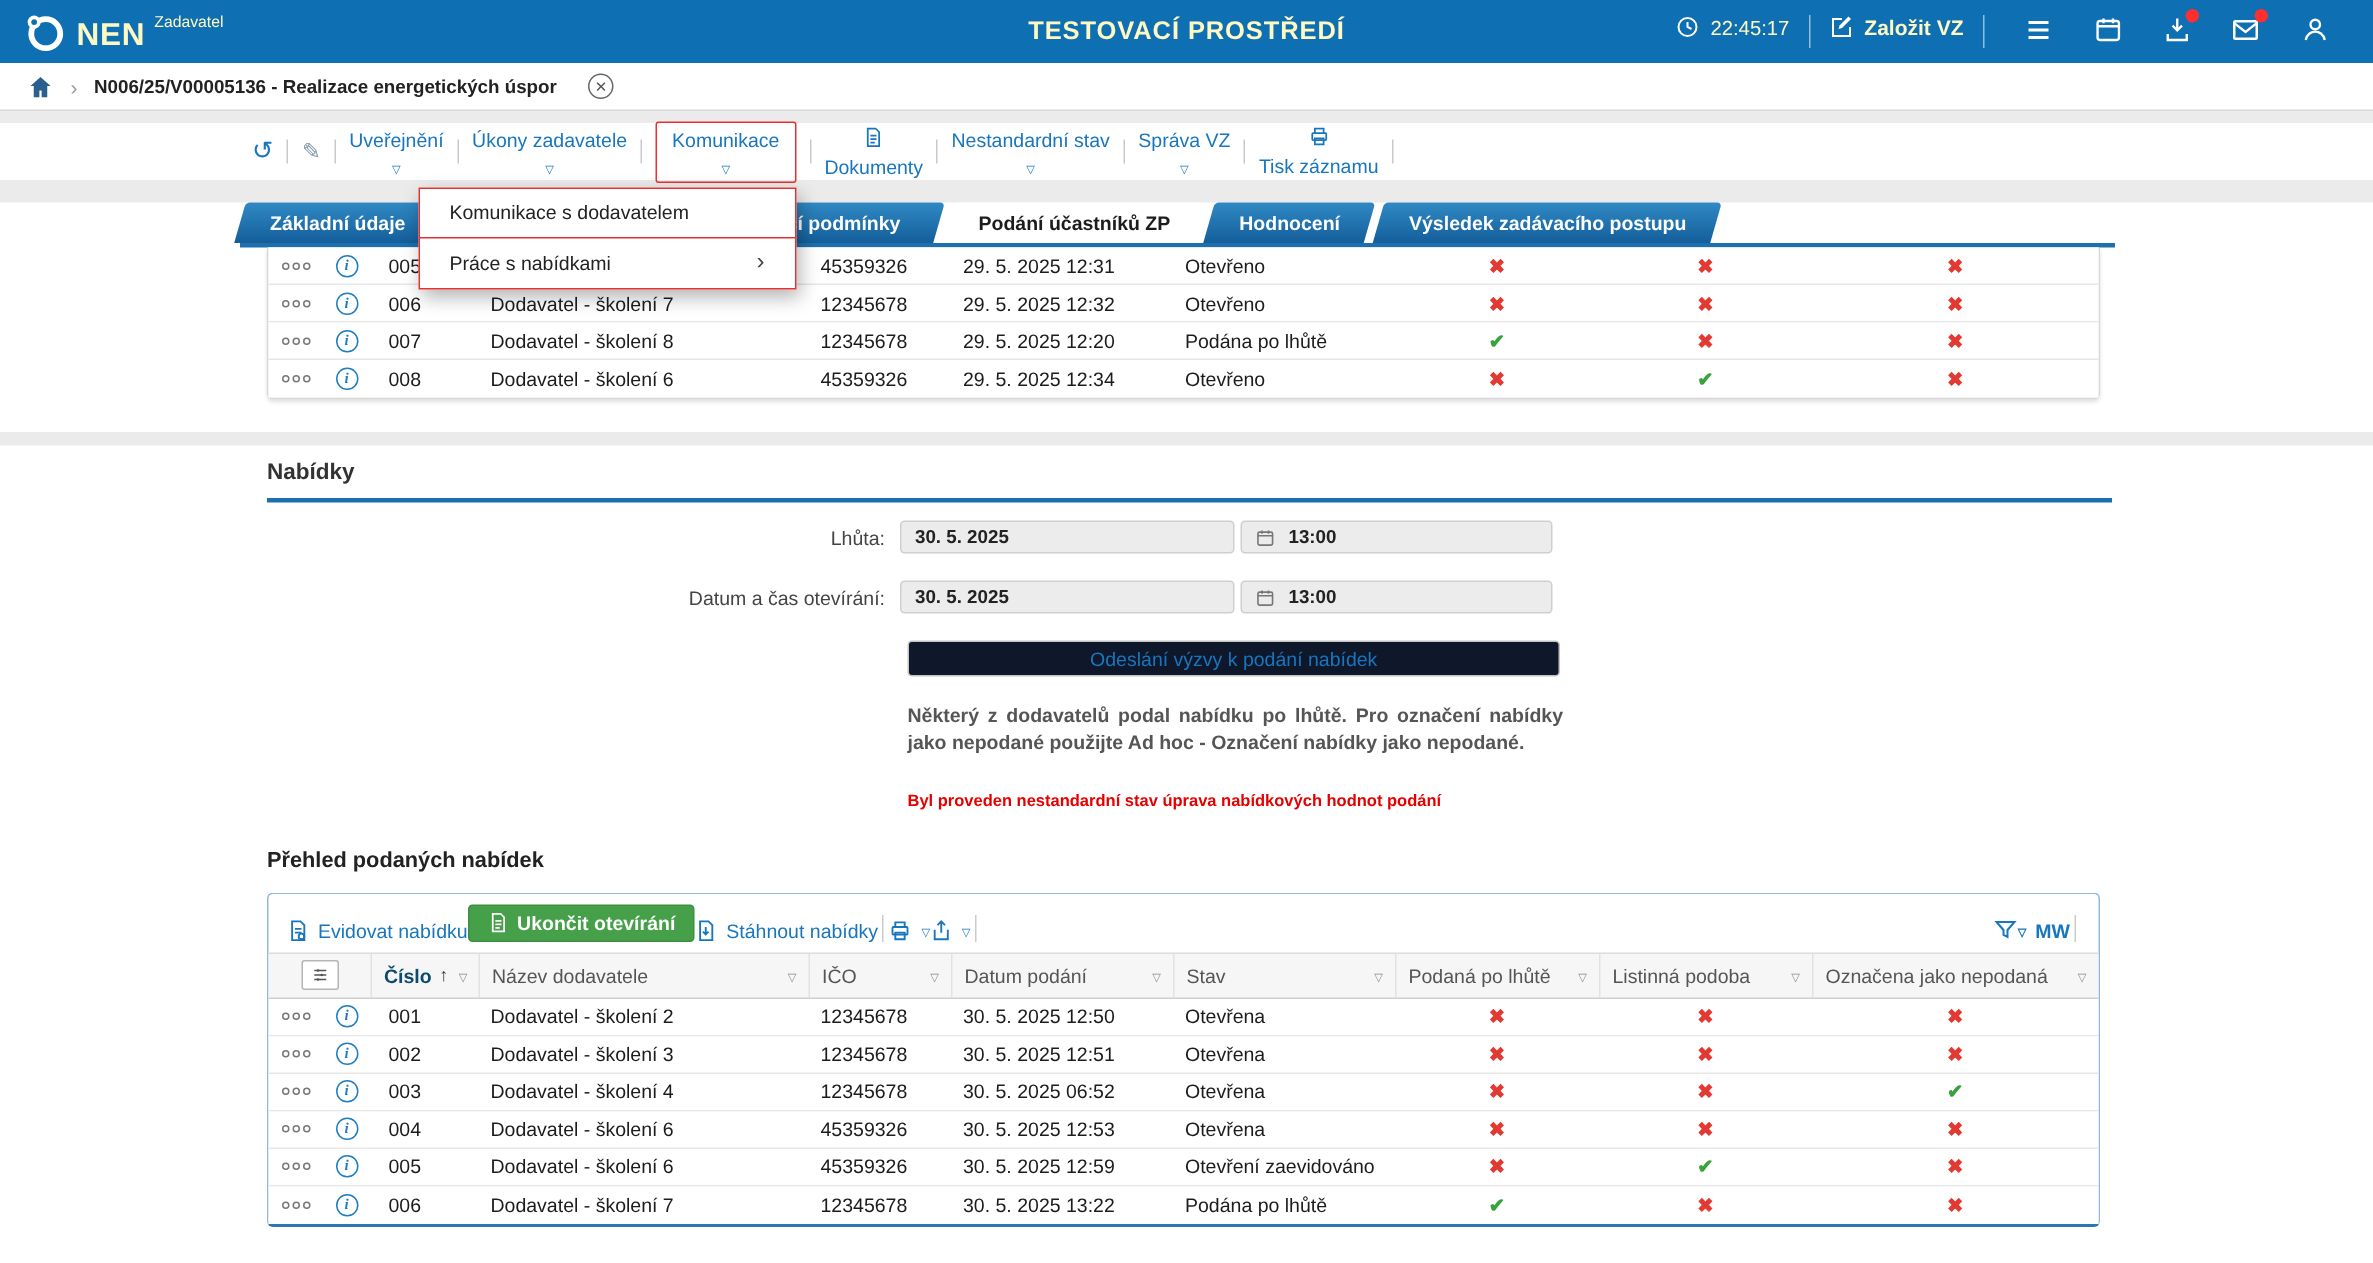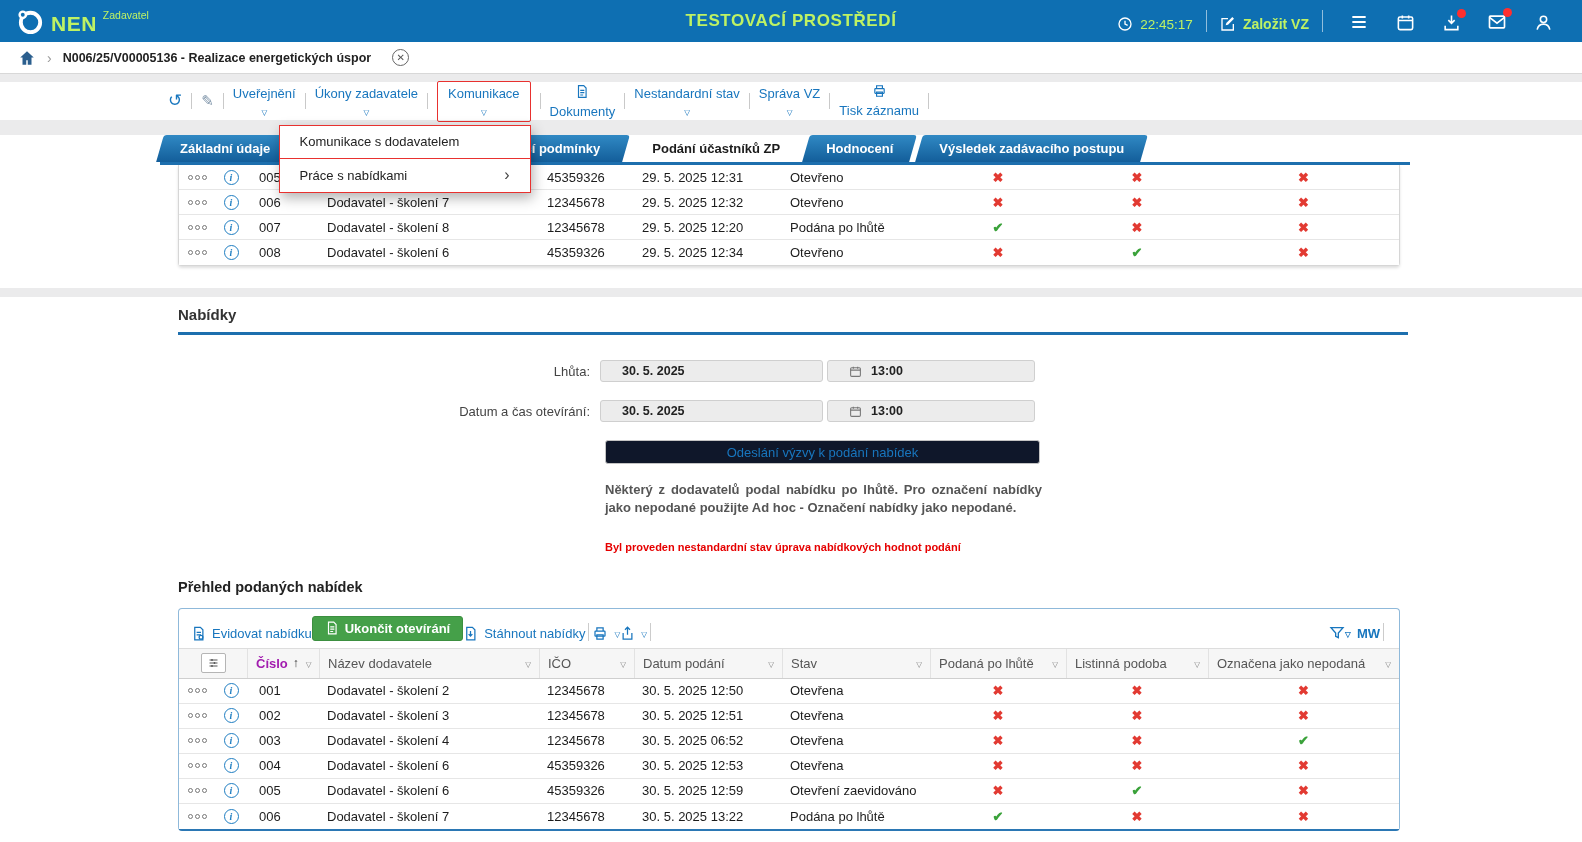--- a/index.html
+++ b/index.html
@@ -1,26 +1,26 @@
 <!DOCTYPE html>
 <html lang="cs"><head>
 <meta charset="utf-8">
 <style>
   * { margin:0; padding:0; box-sizing:border-box; }
   html,body { width:1582px; height:842px; }
   body { font-family:"Liberation Sans", sans-serif; background:#ebebec; position:relative; overflow:hidden; }
   .cur { cursor:pointer; }
 
   
-  .topbar { height:42px; background:#0e6fb2; display:flex; align-items:center; padding:0 16px; position:relative; color:#bef264; }
+  .topbar { height:42px; background:#0e6fb2; display:flex; align-items:center; padding:0 16px; position:relative; color:#fef9c3; }
   .brand { display:flex; align-items:flex-end; gap:6px; }
   .brand-name { font-size:21px; font-weight:bold; letter-spacing:.5px; line-height:24px; }
   .brand-sub { font-size:10.5px; margin-bottom:15px; }
   .env-title { position:absolute; left:50%; transform:translateX(-50%); font-size:17px; font-weight:bold; letter-spacing:.6px; }
-  .tb-right { margin-left:auto; display:flex; align-items:flex-end; }
+  .tb-right { margin-left:auto; display:flex; align-items:flex-start; }
   .tb-sep { width:1px; height:22px; background:rgba(255,255,255,.55); margin:0 13px; }
   .clock { display:flex; align-items:center; gap:7px; font-size:13.5px; }
   .createvz { display:flex; align-items:center; gap:7px; font-size:14px; font-weight:bold; }
   .tb-ic { width:46px; display:flex; justify-content:center; position:relative; }
   .badge { position:absolute; top:-4px; right:8px; width:9px; height:9px; border-radius:50%; background:#ff2f2f; }
 
   
   .crumbbar { height:32px; background:#fff; border-bottom:1px solid #d8d8d8; display:flex; align-items:center; padding:0 18px; gap:11px; }
   .crumb-chev { color:#9a9a9a; font-size:14px; }
   .crumb-text { font-size:12.5px; font-weight:bold; color:#222; }
@@ -76,26 +76,26 @@
              display:flex; align-items:center; justify-content:center; }
   .mk { font-size:13px; font-weight:bold; }
   .mk.yes { color:#3aa23a; }
   .mk.no { color:#e23a32; }
 
   
   .band3 { background:#fff; margin-top:9px; min-height:548px; padding-top:9px; }
   .b3-inner { margin-left:178px; width:1230px; }
   .sec-title { font-size:15px; font-weight:bold; color:#333; }
   .sec-line { height:3px; background:#1d6fae; margin-top:9px; }
-  .form { margin-top:25px; }
+  .form { margin-top:12px; }
   .frow { display:flex; align-items:center; margin-bottom:18px; }
   .flabel { width:422px; text-align:right; padding-right:10px; font-size:13px; color:#444; }
   .fgroup { display:flex; gap:4px; }
   .fbox { background:#ececec; border:1px solid #cfcfcf; border-radius:3px; height:22px;
-          display:flex; align-items:center; padding:0 21px; font-size:12.5px; font-weight:bold; color:#222; }
+          display:flex; align-items:center; padding:0 9px; font-size:12.5px; font-weight:bold; color:#222; }
   .fbox.date { width:223px; }
   .fbox.time { width:208px; gap:9px; }
   .send-btn { margin-left:427px; margin-top:3px; width:435px; height:24px; background:#0f172a; border:1px solid #c4c4c4;
               border-radius:3px; color:#1876be; font-size:13px; display:flex; align-items:center; justify-content:center;
               font-family:"Liberation Sans", sans-serif; }
   .note { margin-left:427px; margin-top:17px; width:437px; font-size:13px; font-weight:bold; color:#555;
           text-align:justify; line-height:1.42; }
   .warning { margin-left:427px; margin-top:23px; font-size:11px; font-weight:bold; color:#e60000; }
 
   .list-title { margin-top:26px; font-size:14.5px; font-weight:bold; color:#222; }
@@ -110,21 +110,21 @@
                font-family:"Liberation Sans", sans-serif; }
   .tt-sep { width:1px; height:18px; background:#ccc; margin:0 3px; }
   .tt-spacer { flex:1; }
   .mw-link { color:#1876be; font-size:13px; font-weight:bold; display:flex; align-items:center; gap:6px; }
 
   .thead { display:grid; grid-template-columns:36px 32px 72px 220px 95px 148px 148px 136px 142px 1fr;
            align-items:center; height:31px; background:#f6f6f6; border-top:1px solid #ddd; border-bottom:1px solid #cfcfcf; }
   .hcell { display:flex; align-items:center; height:100%; padding:0 8px; font-size:13px; color:#555; white-space:nowrap; overflow:hidden; }
   .hcell + .hcell { border-left:1px solid #e2e2e2; }
   .h-first { grid-column:1/3; justify-content:center; border-left:none !important; }
-  .hlabel.bold { font-weight:bold; color:#a21caf; }
+  .hlabel.bold { font-weight:bold; color:#0c4a6e; }
   .sort { color:#333; font-weight:bold; font-size:12px; margin-left:5px; }
   .hfilter { font-size:7.5px; color:#8a8a8a; margin-top:2px; }
   .hfilter.right { margin-left:auto; }
   .hfilter.near { margin-left:7px; }
   .colcfg { width:25px; height:20px; background:#fff; border:1px solid #b5b5b5; border-radius:2px;
             display:flex; align-items:center; justify-content:center; }
 </style>
 </head>
 <body>
 

